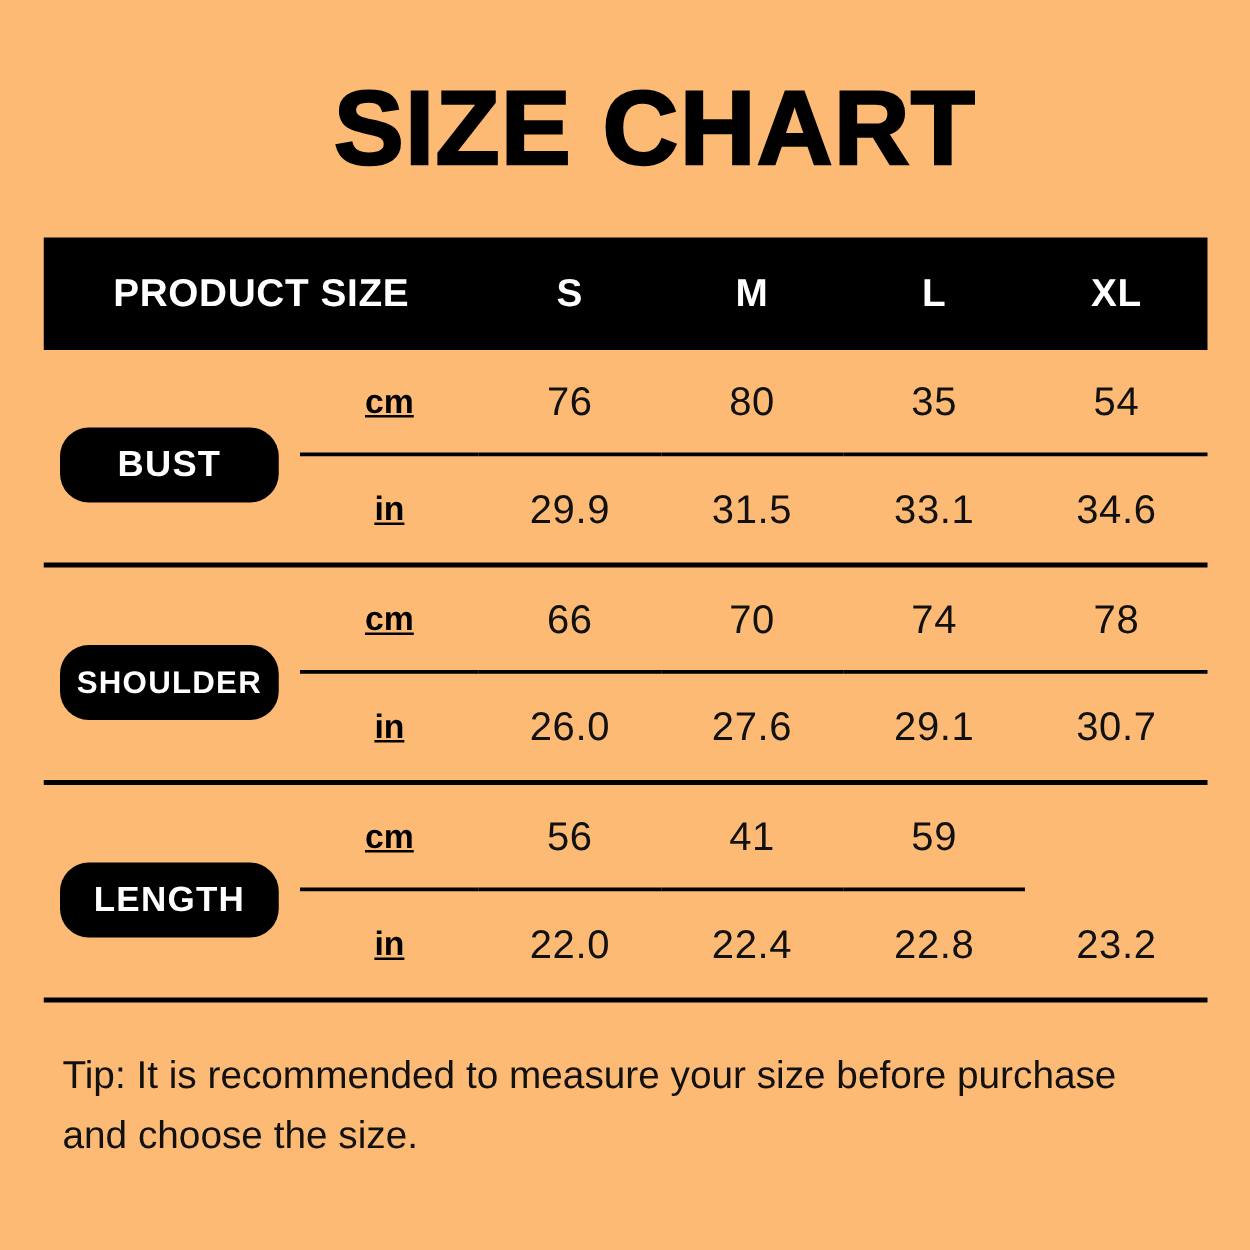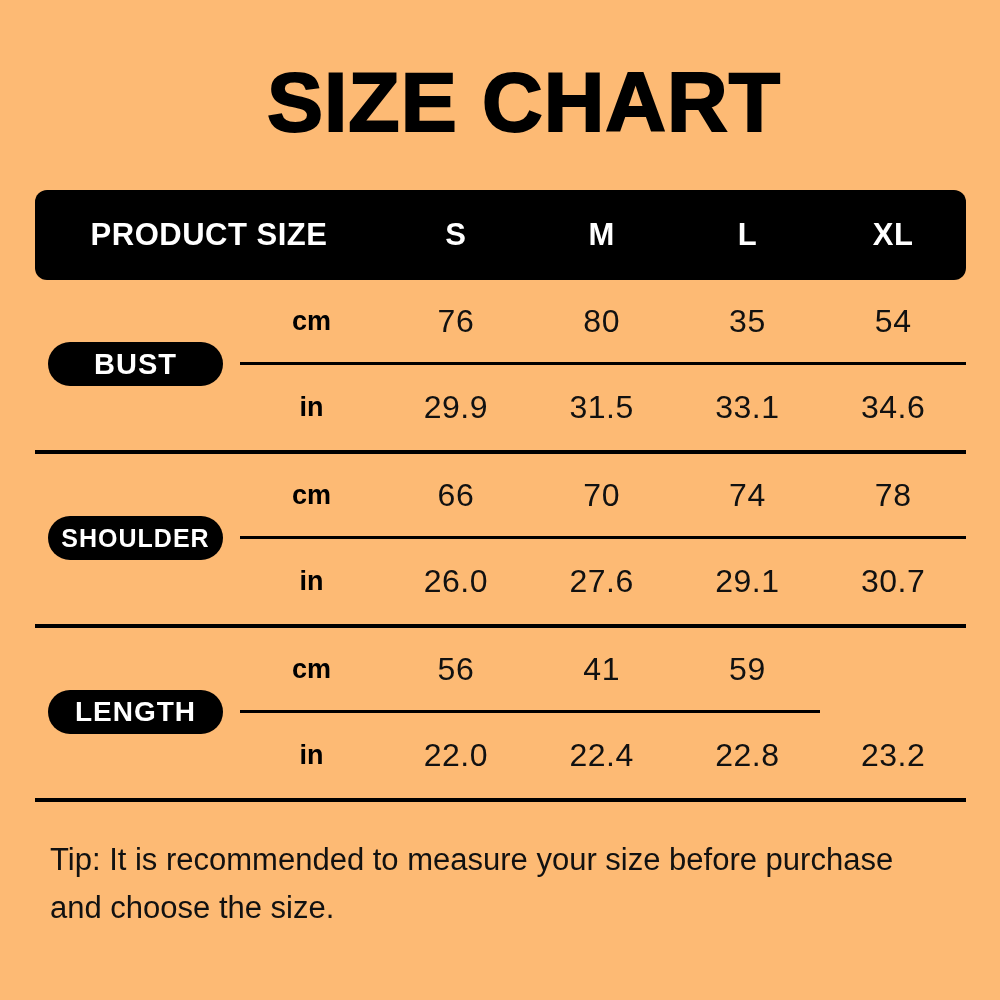--- a/index.html
+++ b/index.html
@@ -40,21 +40,20 @@
     width: 931px;
   }
 
   .thead {
     display: grid;
     grid-template-columns: 348px repeat(4, 1fr);
     height: 90px;
     background: #000;
     color: #fff;
     align-items: center;
-    border-radius: 12px;
   }
   .thead .th {
     text-align: center;
     font-weight: bold;
     font-size: 31px;
     letter-spacing: 0.5px;
   }
 
   .section {
     position: relative;
@@ -69,29 +68,29 @@
     box-sizing: border-box;
   }
   .subrow .cell {
     display: flex;
     align-items: center;
     justify-content: center;
     box-sizing: border-box;
     color: #111;
   }
   .subrow-cm .cell.ruled { border-bottom: 3px solid #000; }
-  .cell.unit { font-weight: bold; font-size: 27px; color: #000; }
+  .cell.unit { font-weight: bold; font-size: 27px; color: #000; text-decoration: underline; }
   .cell.val  { font-size: 32px; letter-spacing: 0.5px; }
 
   .pill {
     position: absolute;
     left: 13px;
     top: 62px;
     width: 175px;
-    height: 44px;
+    height: 60px;
     background: #000;
     border-radius: 23px;
     color: #fff;
     font-weight: bold;
     display: flex;
     align-items: center;
     justify-content: center;
     letter-spacing: 1px;
     z-index: 2;
   }

